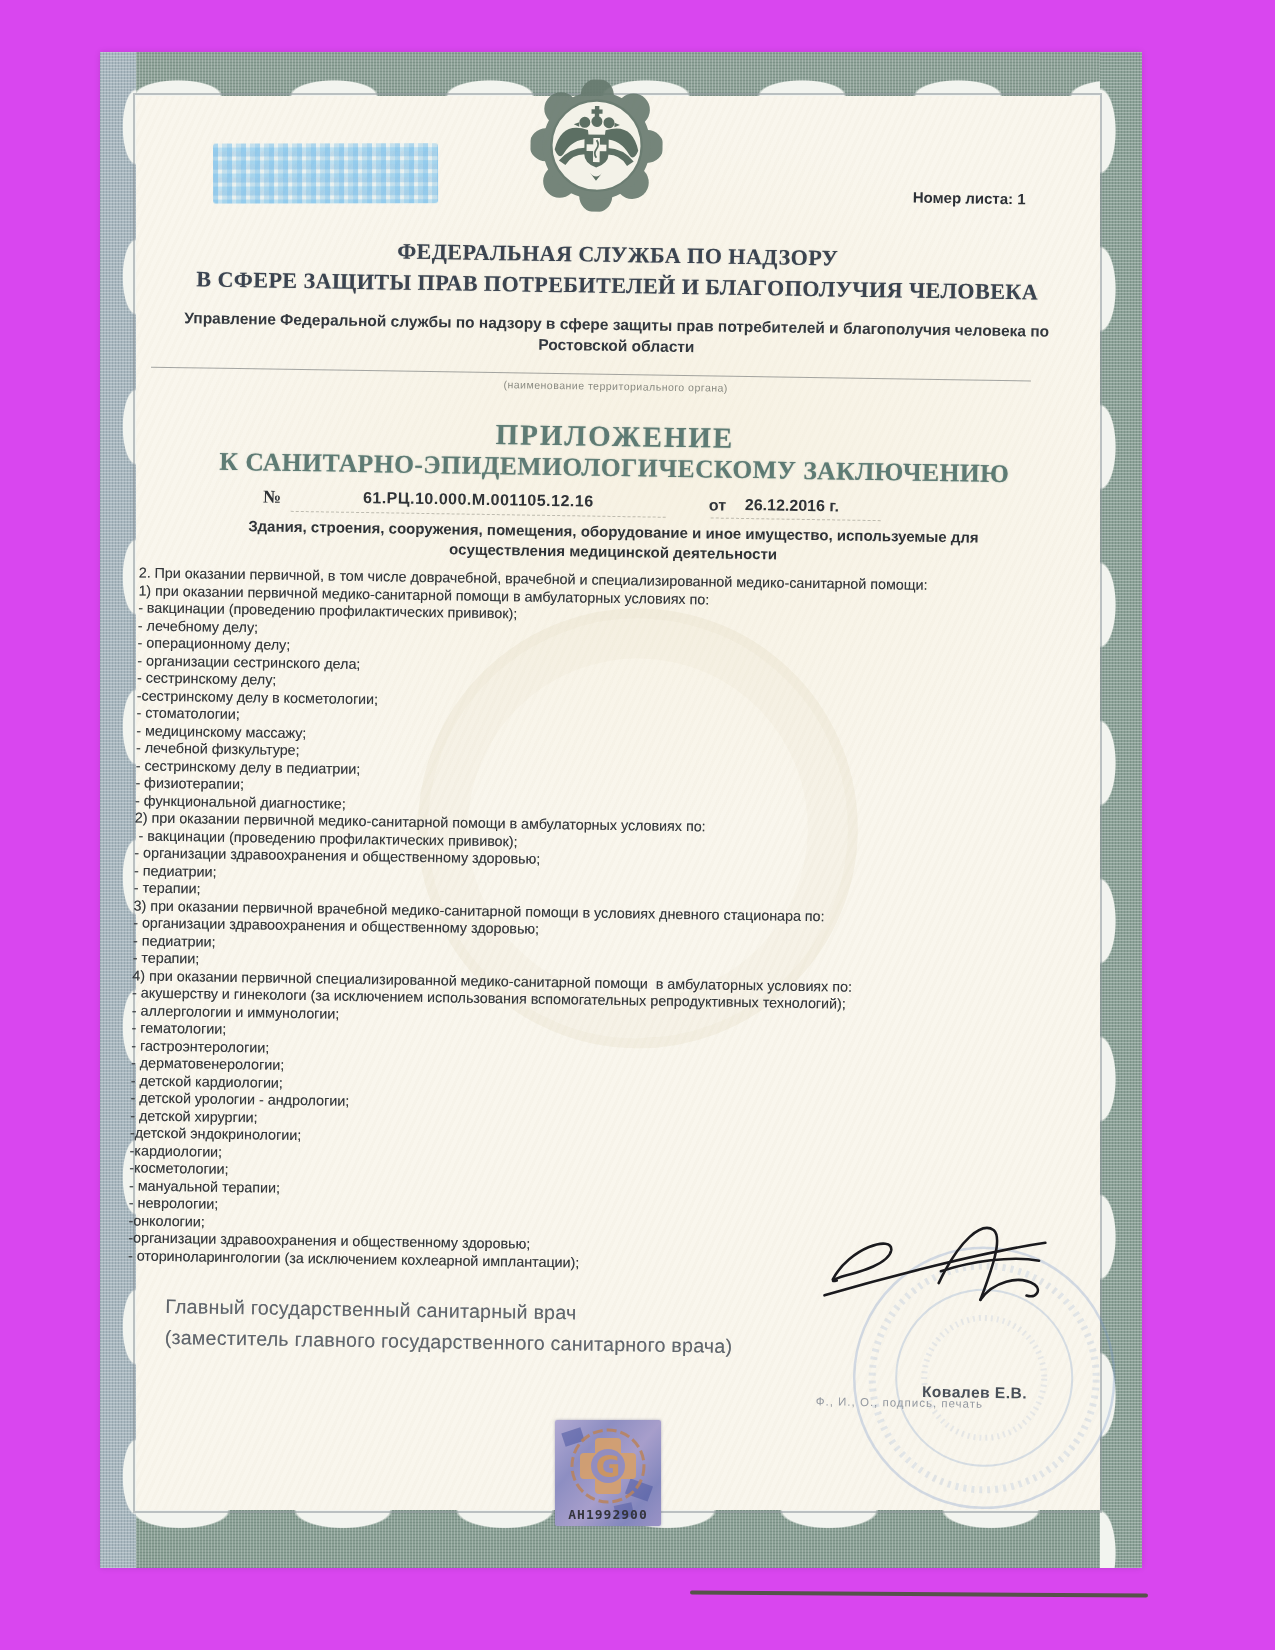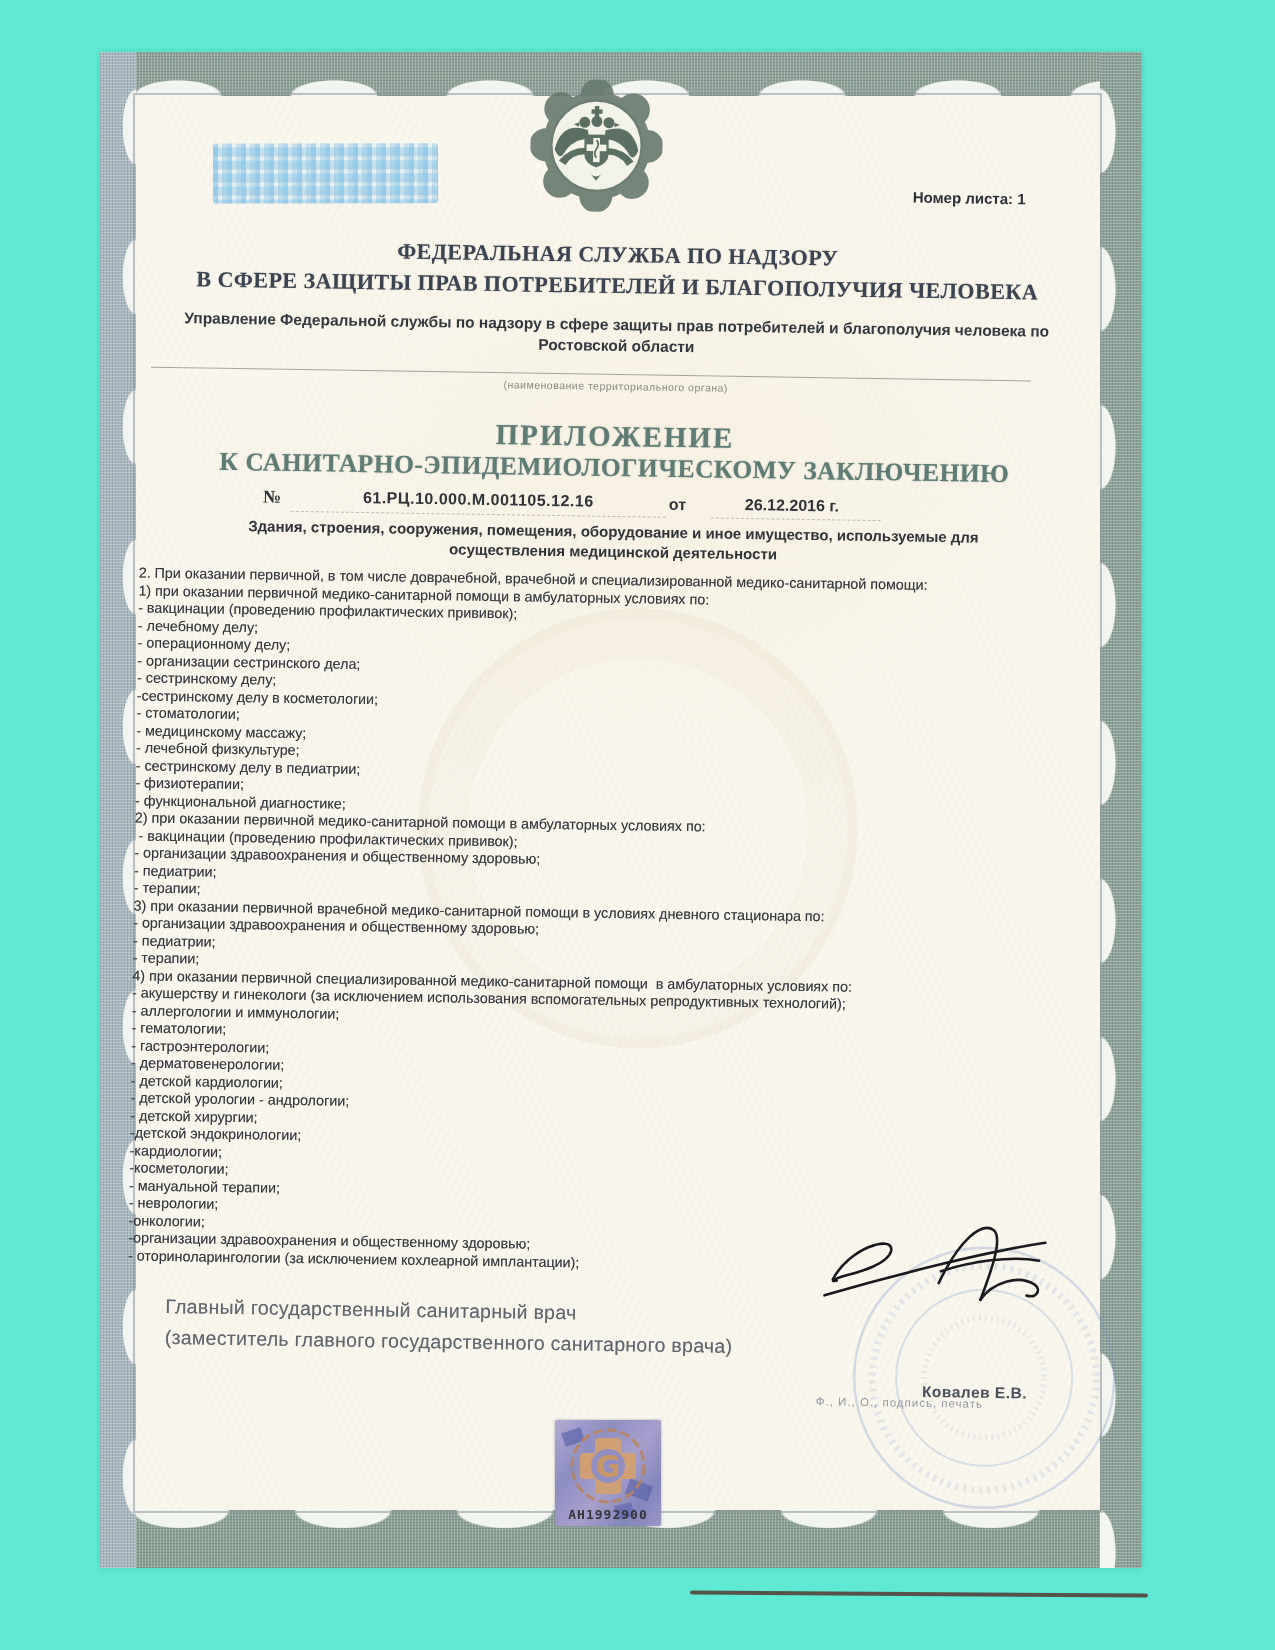--- a/index.html
+++ b/index.html
@@ -1,16 +1,16 @@
 <!DOCTYPE html>
 <html><head>
 <meta charset="utf-8">
 <style>
   html,body{margin:0;padding:0;}
-  .page{position:relative;width:1275px;height:1650px;background:#5eead4;overflow:hidden;
+  .page{position:relative;width:1275px;height:1650px;background:#d946ef;overflow:hidden;
         font-family:"Liberation Sans",sans-serif;color:#35393d;}
   .sheet{position:absolute;left:100px;top:52px;width:1042px;height:1516px;
          background:#f9f6ed;
          background-image:
            radial-gradient(ellipse 700px 500px at 55% 28%, rgba(244,236,214,.45), rgba(244,236,214,0) 70%),
            repeating-linear-gradient(115deg, rgba(210,200,175,.06) 0 3px, rgba(255,255,255,0) 3px 7px);
          box-shadow:0 0 6px rgba(0,0,0,.12);}
   
   .band{position:absolute;z-index:1;}
   .band-top{left:0;top:0;right:0;height:44px;background-color:#8ea298;
@@ -58,21 +58,21 @@
   .rule{position:absolute;left:56px;top:322px;width:880px;border-top:1.5px solid rgba(80,85,90,.5);}
   .rule-cap{position:absolute;left:0;right:0;top:328px;text-align:center;font-size:10.5px;
             color:rgba(108,110,102,.8);letter-spacing:.5px;}
   .title{position:absolute;left:0;right:0;text-align:center;font-family:"Liberation Serif",serif;
          font-weight:bold;color:#5e7b74;text-shadow:0 0 1.3px rgba(94,123,116,.6);}
   .title1{top:368px;font-size:29px;letter-spacing:2px;}
   .title2{top:401px;font-size:25.5px;letter-spacing:.5px;}
   .numrow{position:absolute;left:0;right:0;top:438px;height:28px;font-size:16px;font-weight:bold;color:#2f3337;}
   .numrow .nosign{position:absolute;left:170px;top:2px;font-family:"Liberation Serif",serif;font-size:18px;}
   .numrow .certno{position:absolute;left:270px;top:3px;letter-spacing:.5px;}
-  .numrow .fromlb{position:absolute;left:576px;top:5px;}
+  .numrow .fromlb{position:absolute;left:616px;top:5px;}
   .numrow .certdate{position:absolute;left:652px;top:4px;}
   .numrow .ul1{position:absolute;left:198px;top:26px;width:375px;border-bottom:1.5px dashed rgba(120,120,108,.45);}
   .numrow .ul2{position:absolute;left:618px;top:26px;width:170px;border-bottom:1.5px dashed rgba(120,120,108,.45);}
   .subject{position:absolute;left:110px;right:110px;top:470px;text-align:center;
            font-size:15px;font-weight:bold;color:#2f3337;line-height:20px;}
   .bodylist{position:absolute;left:47px;top:520px;width:940px;font-size:14.3px;line-height:17.5px;
             color:#34383c;text-shadow:0 0 .4px rgba(52,56,60,.5);}
   .bodyline{white-space:pre-wrap;}
   .wm-ring{position:absolute;left:330px;top:556px;width:420px;height:420px;border-radius:50%;
            border:10px solid rgba(214,198,160,.16);

